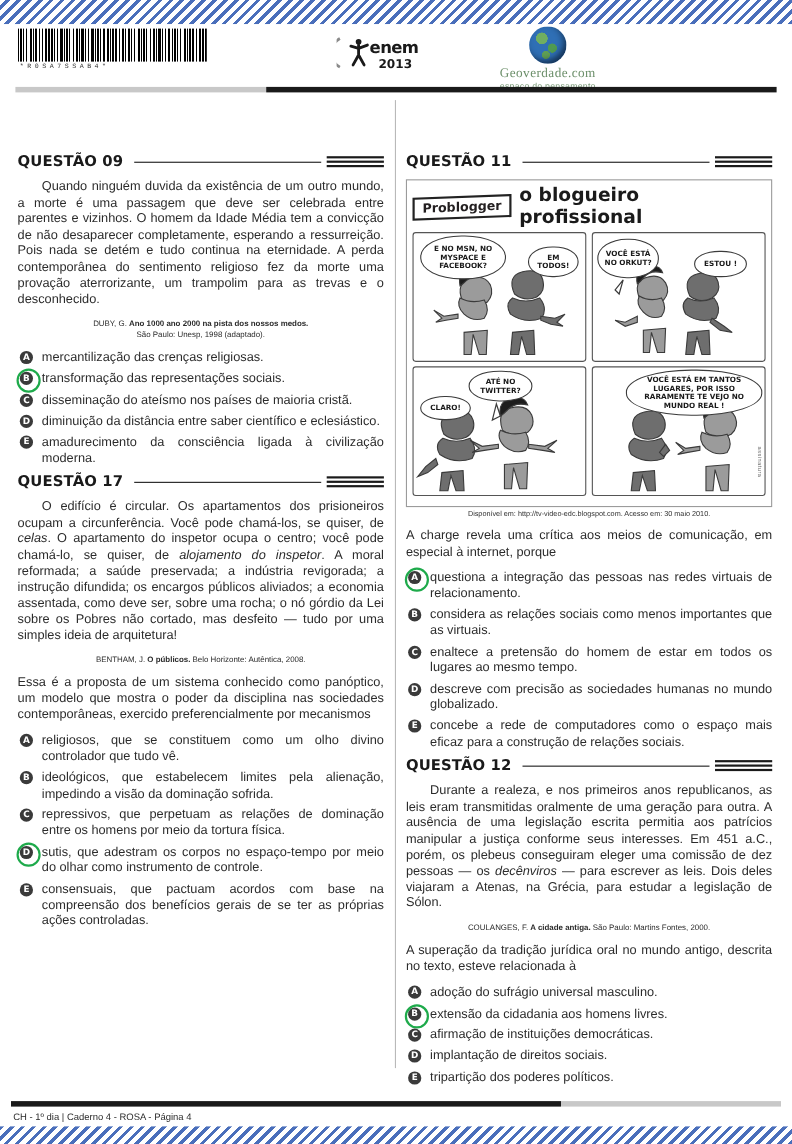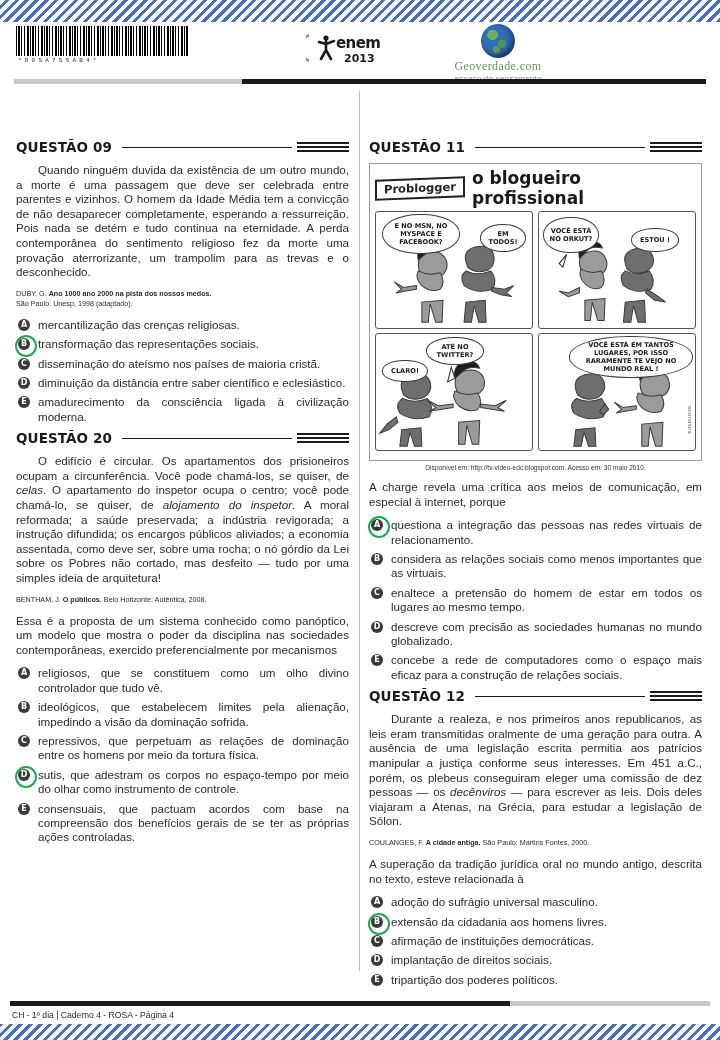--- a/index.html
+++ b/index.html
@@ -156,21 +156,21 @@
     line-height: 14.6px;
     text-align: justify;
     text-justify: inter-word;
     color: #2b2b2b;
   }
   p.body.indent { text-indent: 22px; }
   .src {
     margin: 0 0 9px 0;
     font-size: 7.2px;
     line-height: 10px;
-    text-align: left;
+    text-align: center;
     color: #2b2b2b;
   }
   .src b { font-weight: bold; }
   em { font-style: italic; }
 
   
   ol.alts { list-style: none; margin: 0 0 6px 0; padding: 0; }
   ol.alts li {
     display: flex;
     margin-bottom: 5px;
@@ -353,21 +353,21 @@
         </li>
         <li>
           <span class="alt-mark">
               <span class="alt-letter">E</span>
             </span>
           <span class="alt-text">amadurecimento da consciência ligada à civilização moderna.</span>
         </li>
       </ol>
 
       <div class="q-head">
-        <span class="q-head-label">QUESTÃO 20</span>
+        <span class="q-head-label">QUESTÃO 17</span>
         <span class="q-head-line"></span>
         <span class="q-head-bars">
             <i></i>
             <i></i>
             <i></i>
           </span>
       </div>
 
       <p class="body indent"><span>O edifício é circular. Os apartamentos dos prisioneiros ocupam a circunferência. Você pode chamá-los, se quiser, de </span><em>celas</em><span>. O apartamento do inspetor ocupa o centro; você pode chamá-lo, se quiser, de </span><em>alojamento do inspetor</em><span>. A moral reformada; a saúde preservada; a indústria revigorada; a instrução difundida; os encargos públicos aliviados; a economia assentada, como deve ser, sobre uma rocha; o nó górdio da Lei sobre os Pobres não cortado, mas desfeito — tudo por uma simples ideia de arquitetura!</span></p>
 

